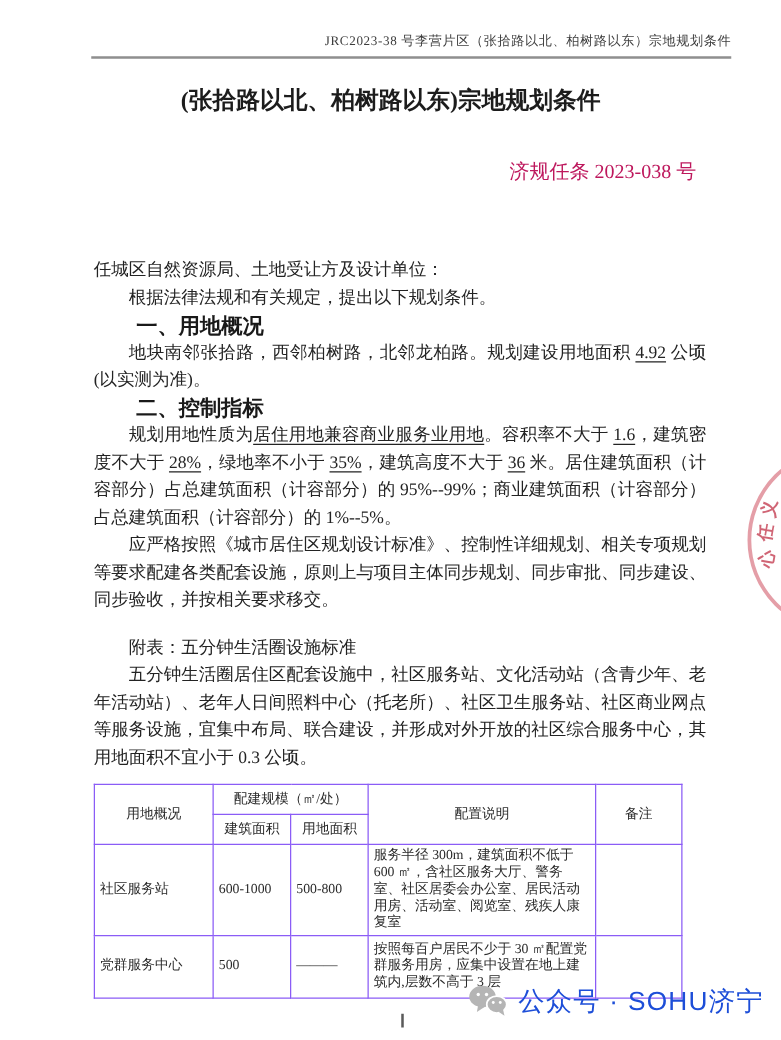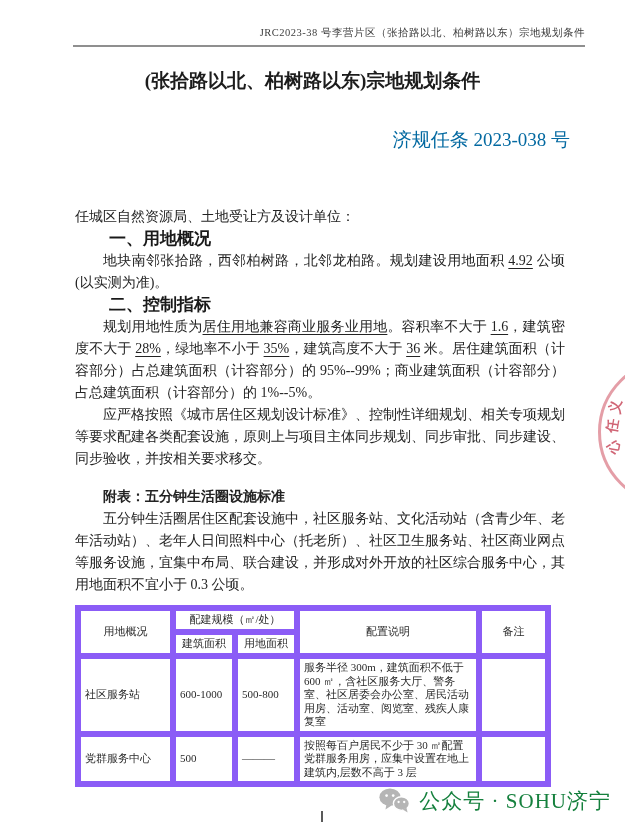--- a/index.html
+++ b/index.html
@@ -21,47 +21,47 @@
     position:absolute; top:45px; left:73px; width:512px; height:2px;
     background:#8f8f8f;
   }
   
   .title-block {
     position:absolute; top:68px; left:0; right:0;
     text-align:center; font-weight:bold;
     font-size:19px; line-height:26px; color:#1c1c1c;
   }
   .doc-number {
-    position:absolute; top:127px; right:55px;
-    font-size:19px; color:#0369a1;
+    position:absolute; top:127px; right:68px;
+    font-size:16px; color:#be185d;
   }
   
   .body-text {
     position:absolute; top:166px; left:75px; width:490px;
     font-size:14px; line-height:22px; color:#232323;
     text-align:justify;
   }
   .p { text-indent:2em; }
   .p.flush { text-indent:0;margin-top:40px; }
   .h-black {
     text-indent:2em; font-weight:bold;
     font-family:"Liberation Sans","DejaVu Sans",sans-serif;
     font-size:17px; color:#191919;
   }
   .h-sub { text-indent:2em; font-weight:bold; }
   .u { text-decoration:underline; text-underline-offset:3px;font-family:Liberation Serif, serif; }
-  .appendix-heading { text-indent:2em; margin-top:16px; font-weight:700; }
+  .appendix-heading { text-indent:2em; margin-top:16px; font-weight:400; }
   
   .std-table {
     margin-top:9px; width:470px; max-width:470px;
     border-collapse:collapse; table-layout:fixed;
     font-size:11px; line-height:13.5px; color:#2a2a2a;
   }
   .std-table th, .std-table td {
-    border:6px solid #8b5cf6; padding:2px 4px;
+    border:1px solid #8b5cf6; padding:2px 4px;
     font-weight:normal; vertical-align:middle;
     overflow:hidden;
   }
   .std-table th { text-align:center; }
   .std-table td { text-align:left; }
   .row-h1 { height:24px; }
   .row-h2 { height:24px; }
   .row-d1 { height:68px; }
   .row-d2 { height:50px; }
   
@@ -74,22 +74,22 @@
     position:absolute; color:rgba(195,58,78,0.78);
     font-size:14px; font-weight:bold;
   }
   .seal-c0 { left:609px; top:398px; transform:rotate(-80deg); }
   .seal-c1 { left:606px; top:417px; transform:rotate(-80deg); }
   .seal-c2 { left:607px; top:438px; transform:rotate(-80deg); }
   
   .footer-watermark {
     position:absolute; top:787px; right:14px;
     display:flex; align-items:center; gap:9px;
-    font-family:Liberation Serif, serif;
-    font-size:21px; color:#15803d; letter-spacing:1px;
+    font-family:Liberation Sans, sans-serif;
+    font-size:21px; color:#1d4ed8; letter-spacing:1px;
   }
   .page-mark {
     position:absolute; left:321px; top:811px;
     width:2px; height:11px; background:#5a5a5a;
   }
 </style>
 </head>
 <body>
 
 <div class="page">
@@ -98,20 +98,21 @@
   <div class="header-rule"></div>
 
   <div class="title-block">
     <div>(张拾路以北、柏树路以东)宗地规划条件</div>
   </div>
 
   <div class="doc-number">济规任条 2023-038 号</div>
 
   <div class="body-text">
     <div class="p flush">任城区自然资源局、土地受让方及设计单位：</div>
+    <div class="p">根据法律法规和有关规定，提出以下规划条件。</div>
 
     <div class="h-black">一、用地概况</div>
     <div class="p"><span>地块南邻张拾路，西邻柏树路，北邻龙柏路。规划建设用地面积 </span><span class="u">4.92</span><span> 公顷(以实测为准)。</span></div>
 
     <div class="h-black">二、控制指标</div>
     <div class="p"><span>规划用地性质为</span><span class="u">居住用地兼容商业服务业用地</span><span>。容积率不大于 </span><span class="u">1.6</span><span>，建筑密度不大于 </span><span class="u">28%</span><span>，绿地率不小于 </span><span class="u">35%</span><span>，建筑高度不大于 </span><span class="u">36</span><span> 米。居住建筑面积（计容部分）占总建筑面积（计容部分）的 95%--99%；商业建筑面积（计容部分）占总建筑面积（计容部分）的 1%--5%。</span></div>
 
     <div class="p">应严格按照《城市居住区规划设计标准》、控制性详细规划、相关专项规划等要求配建各类配套设施，原则上与项目主体同步规划、同步审批、同步建设、同步验收，并按相关要求移交。</div>
 
     <div class="appendix-heading">附表：五分钟生活圈设施标准</div>

